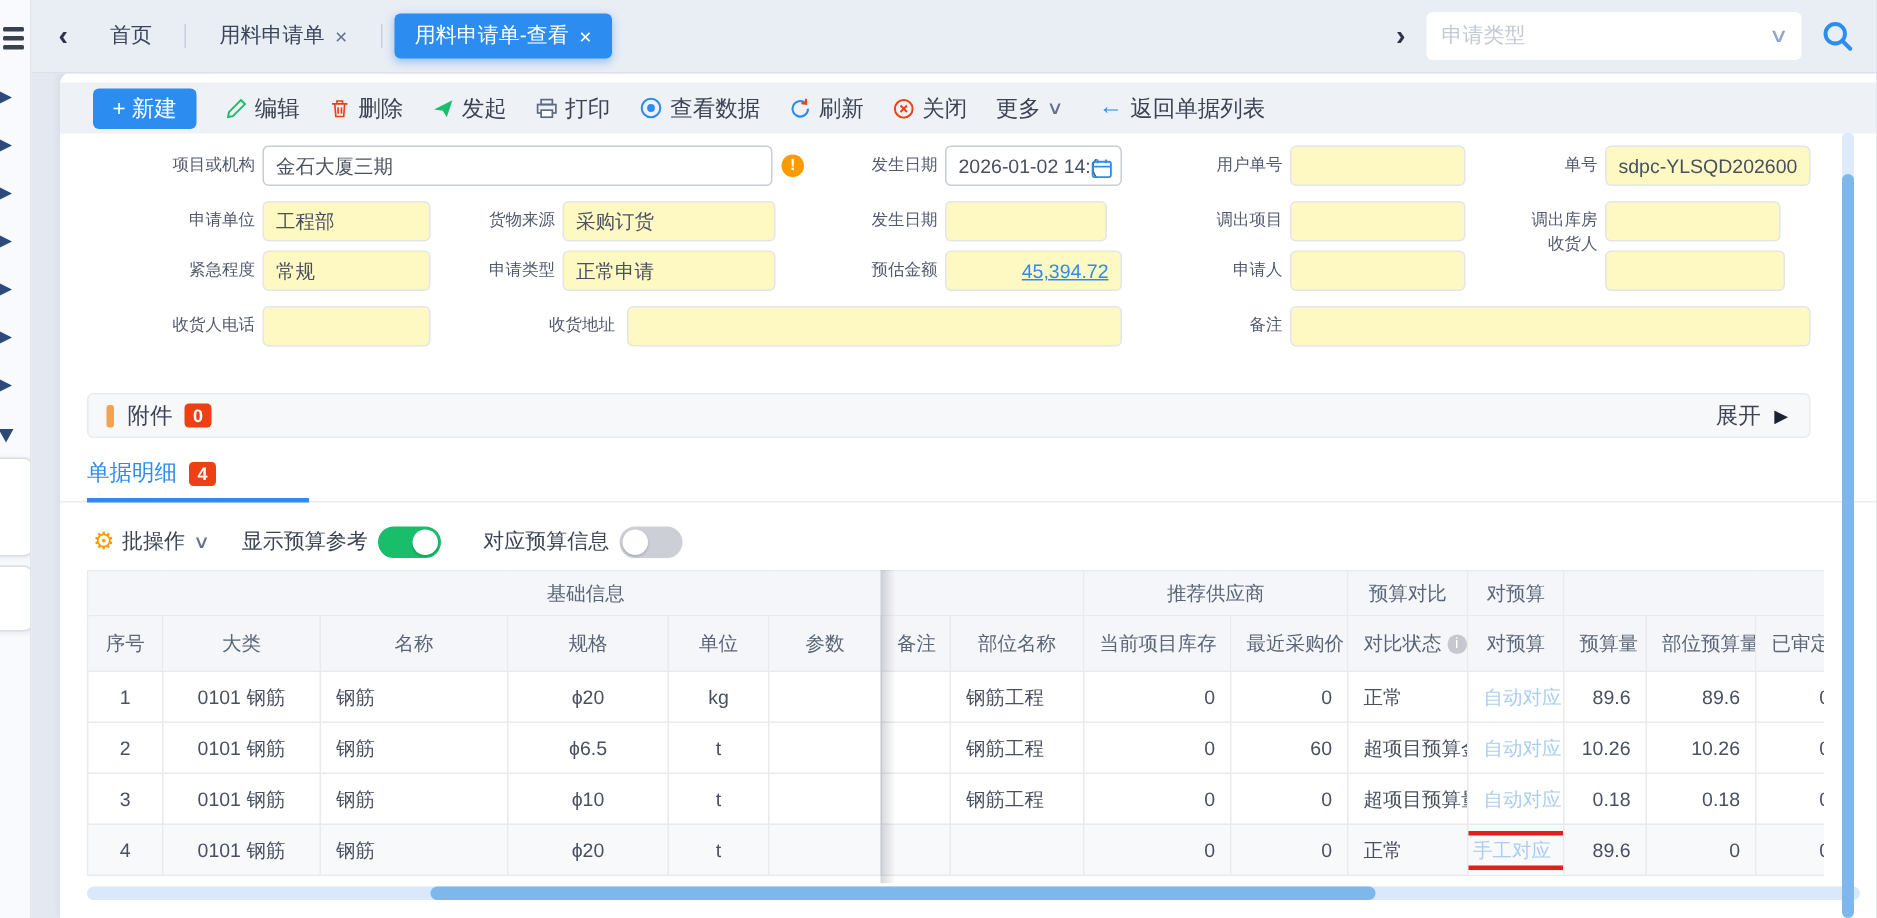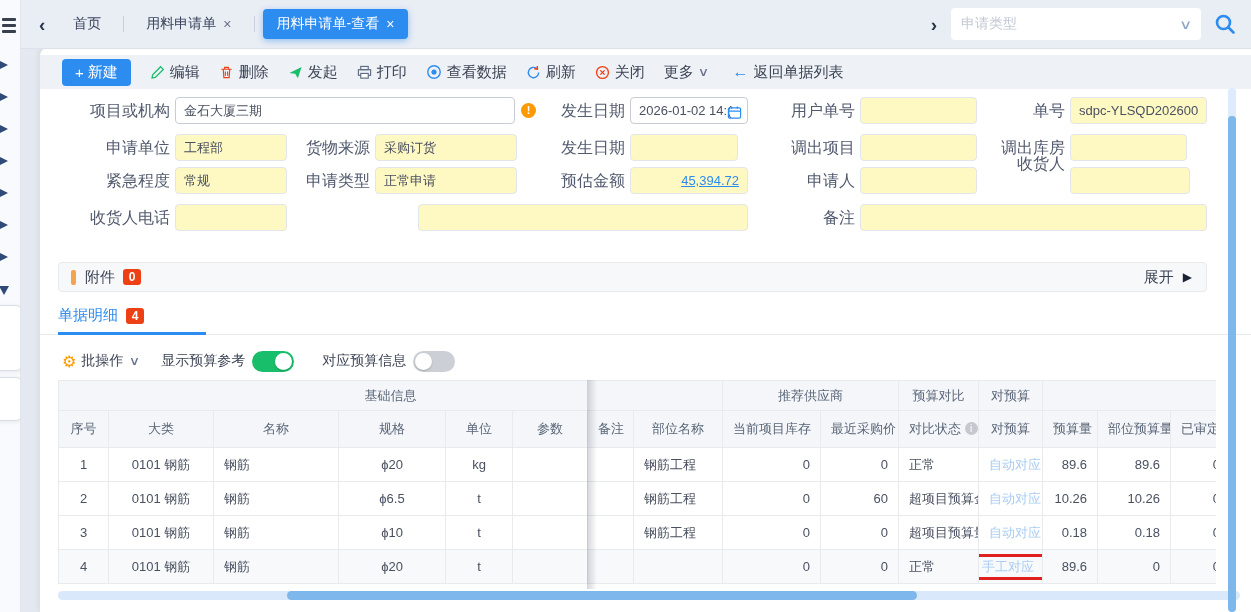--- a/index.html
+++ b/index.html
@@ -30,21 +30,21 @@
 
   
   .panel{position:absolute;left:40px;top:48px;right:0;bottom:0;background:#fff;border-top-left-radius:8px;box-shadow:-2px -2px 5px rgba(0,0,0,.05);z-index:1;}
   .toolbar{position:absolute;left:40px;top:55px;right:0;height:34px;background:#eef1f6;display:flex;align-items:center;gap:19px;padding-left:22px;z-index:2;font-size:15px;}
   .primary-btn{background:#2d8cf0;color:#fff;border-radius:4px;height:27px;padding:0 13px;display:flex;align-items:center;gap:4px;cursor:pointer;font-size:15px;}
   .tbtn{display:flex;align-items:center;gap:5px;color:#3b4354;cursor:pointer;white-space:nowrap;justify-content:space-between;}
   .tbtn svg{display:block;}
   .chev-s{color:#66708a;font-size:12px;transform:scaleX(1.3);}
 
   
-  .flabel{position:absolute;height:27px;line-height:27px;font-size:16px;color:#515a6e;text-align:right;z-index:2;white-space:nowrap;}
+  .flabel{position:absolute;height:27px;line-height:27px;font-size:11px;color:#515a6e;text-align:right;z-index:2;white-space:nowrap;}
   .field{position:absolute;height:27px;background:#fef9c3;border:1px solid #e2e5ea;border-radius:4px;font-size:13px;color:#495060;line-height:25px;padding:0 8px;box-sizing:border-box;z-index:2;overflow:hidden;white-space:nowrap;}
   .field.white{background:#fff;border-color:#c8ccd4;}
   .amt{display:block;text-align:right;color:#2d8cf0;text-decoration:underline;cursor:pointer;}
   .oinfo{position:absolute;width:15px;height:15px;border-radius:50%;background:#ff9900;color:#fff;font-size:11px;font-weight:bold;line-height:15px;text-align:center;z-index:2;}
   .calicon{position:absolute;right:5px;top:5px;}
 
   
   .attach{position:absolute;left:58px;top:262px;width:1149px;height:30px;background:#f7f8fa;border:1px solid #e8eaec;border-radius:4px;box-sizing:border-box;display:flex;align-items:center;z-index:2;font-size:15px;color:#3b4354;}
   .orangepill{width:5px;height:15px;background:#f5a14d;border-radius:2px;margin:0 9px 0 12px;}
   .badge{background:#ed4014;color:#fff;font-size:12px;min-width:10px;height:16px;line-height:16px;text-align:center;border-radius:3px;padding:0 4px;margin-left:8px;font-weight:bold;}
@@ -239,20 +239,21 @@
   <div class="field" style="left:630px;top:167px;width:118px">
       <span class="amt">45,394.72</span>
     </div>
   <div class="flabel" style="left:770px;width:85px;top:167px">申请人</div>
   <div class="field" style="left:860px;top:167px;width:117px"></div>
   <div class="flabel" style="left:985px;width:80px;top:150px">收货人</div>
   <div class="field" style="left:1070px;top:167px;width:120px"></div>
 
   <div class="flabel" style="left:58px;width:112px;top:204px">收货人电话</div>
   <div class="field" style="left:175px;top:204px;width:112px"></div>
+  <div class="flabel" style="left:290px;width:120px;top:204px">收货地址</div>
   <div class="field" style="left:418px;top:204px;width:330px"></div>
   <div class="flabel" style="left:770px;width:85px;top:204px">备注</div>
   <div class="field" style="left:860px;top:204px;width:347px"></div>
 
   <div class="attach">
     <span class="orangepill"></span>
     <span>附件</span>
     <span class="badge">0</span>
     <span class="attach-right">
       <span>展开</span>

